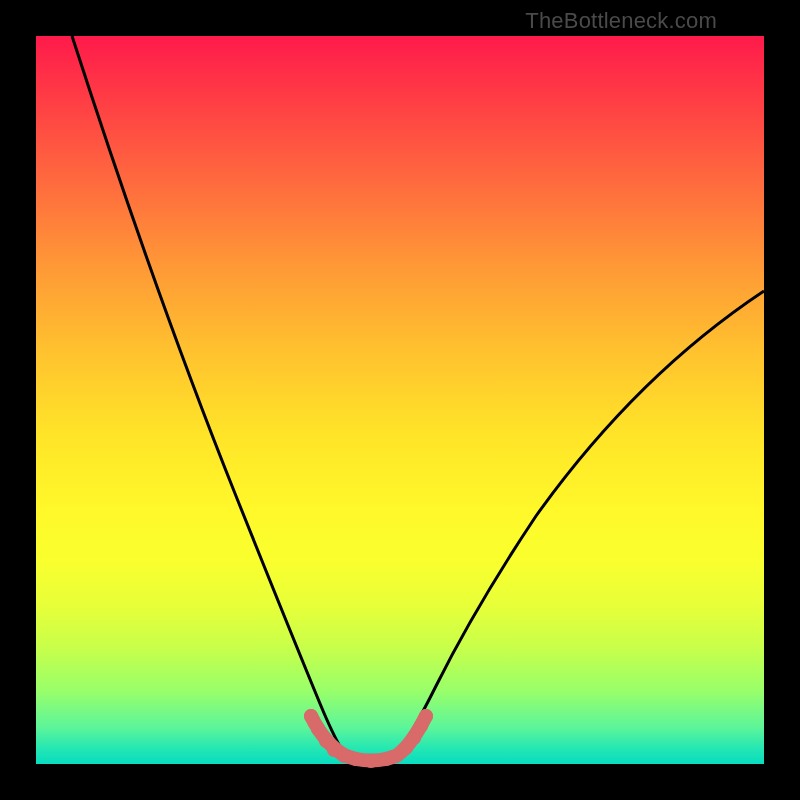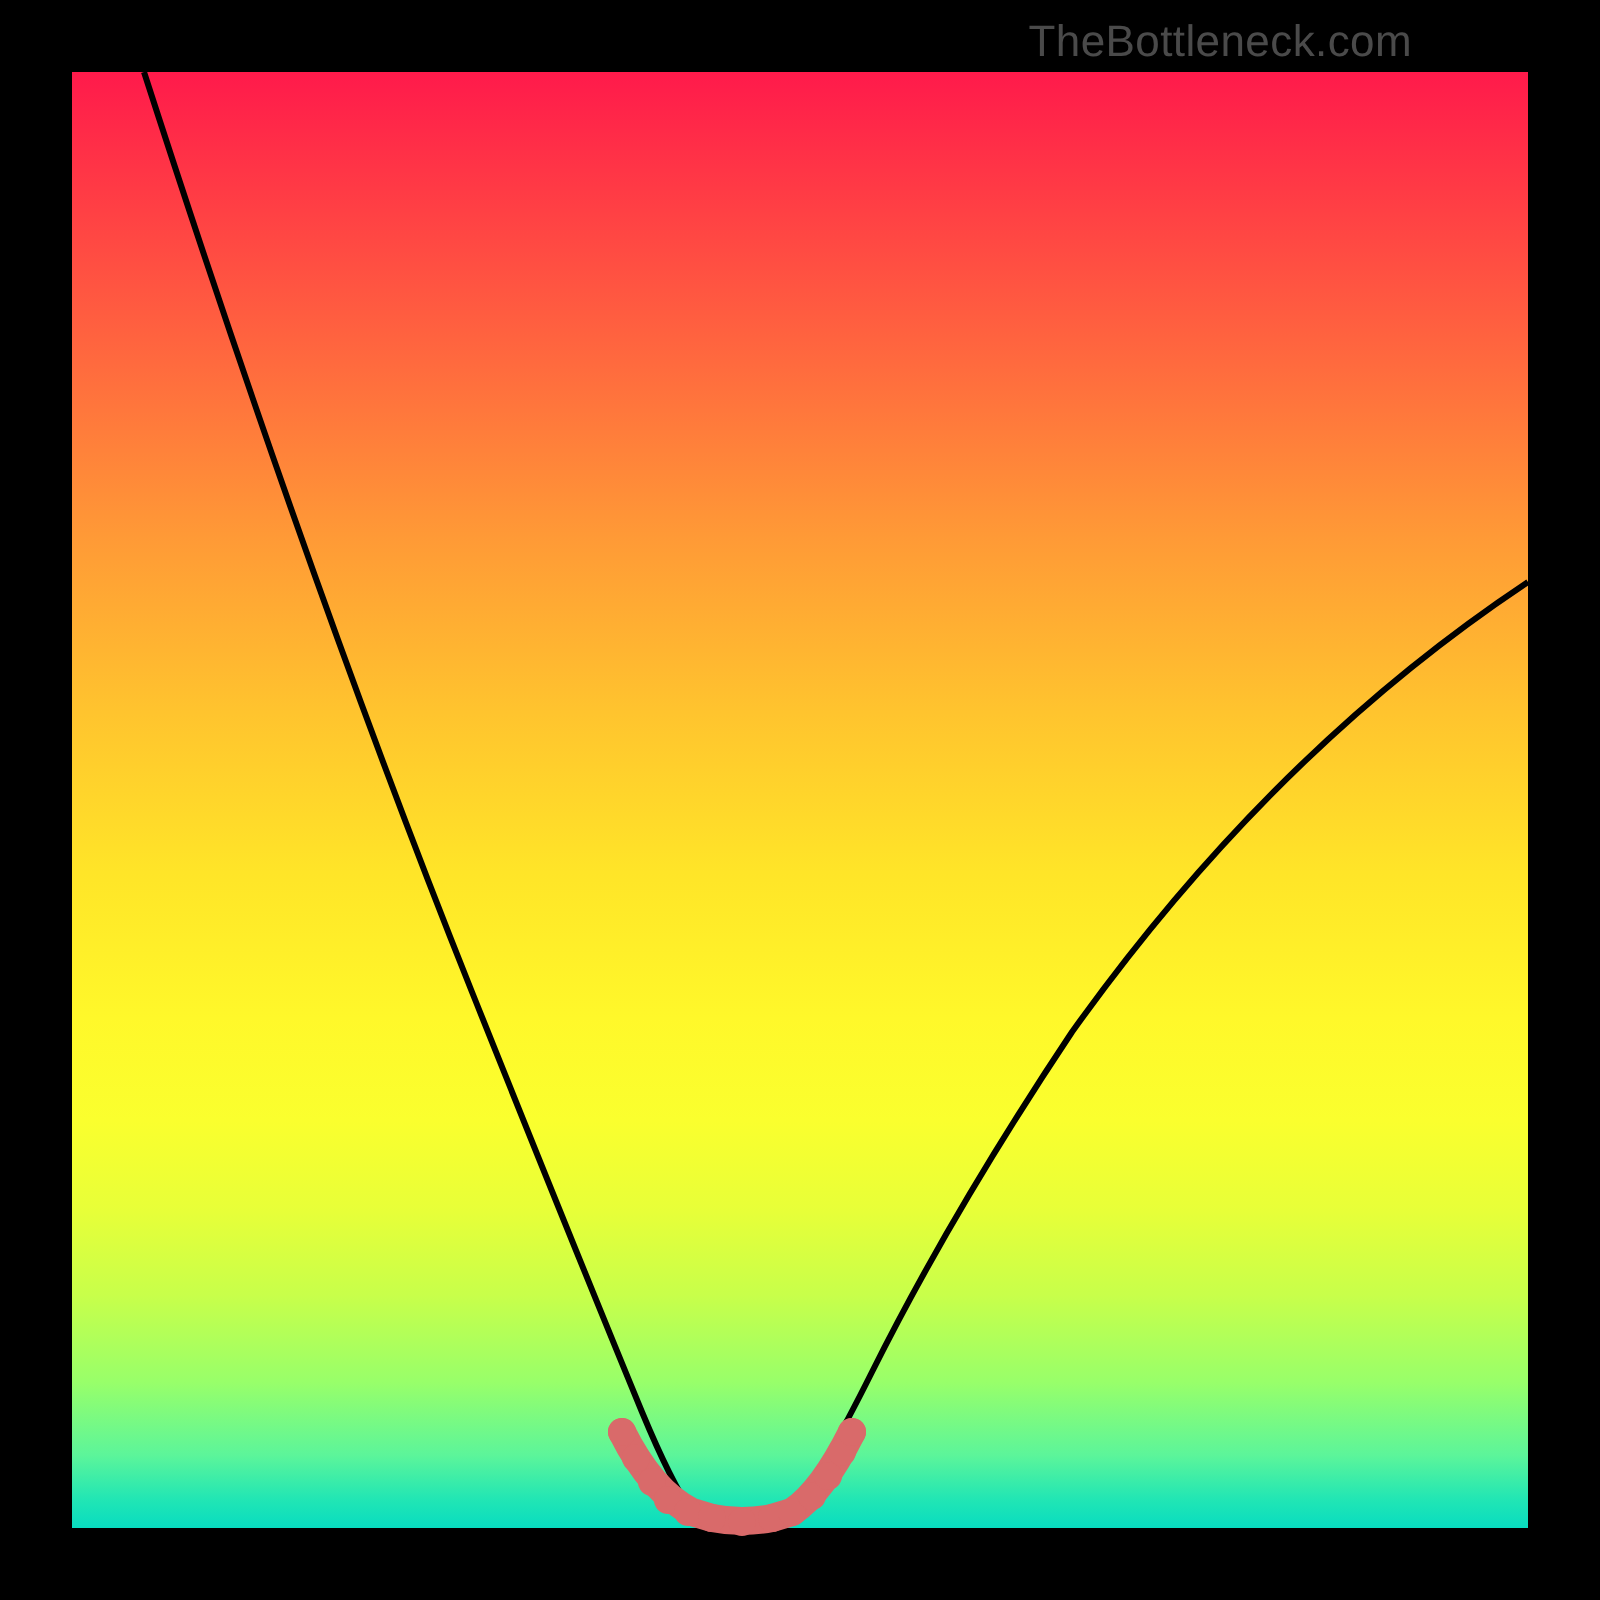--- a/index.html
+++ b/index.html
@@ -11,20 +11,21 @@
     overflow: hidden;
     font-family: Arial, Helvetica, sans-serif;
   }
   .frame {
     position: absolute;
     top: 0;
     left: 0;
     width: 720px;
     height: 800px;
     background: #000;
+    padding-left: 11px;
   }
   .plot-area {
     position: absolute;
     top: 36px;
     left: 36px;
     width: 728px;
     height: 728px;
     background: linear-gradient(to bottom,
       #ff1a4b 0%,
       #ff3a45 8%,

